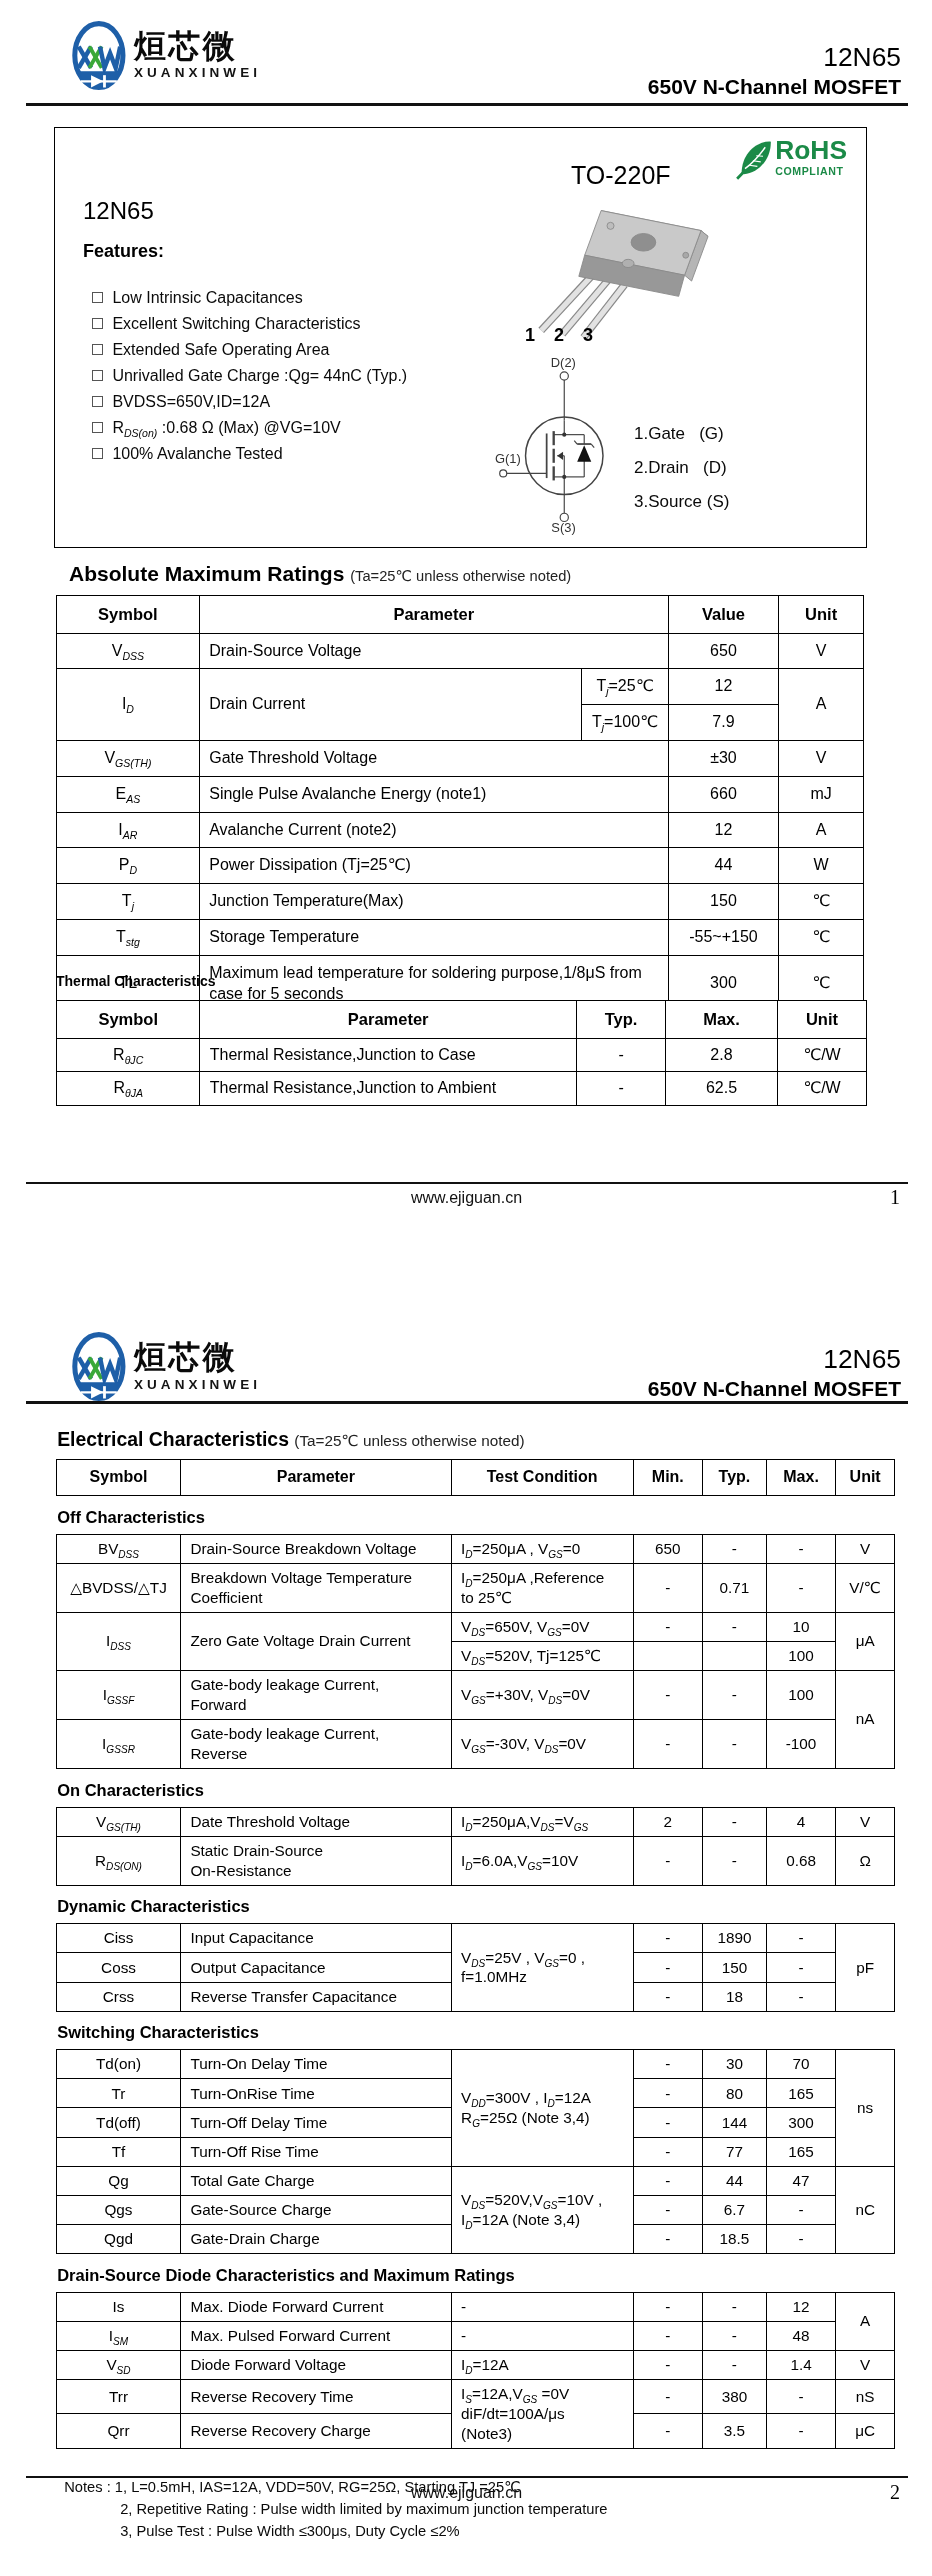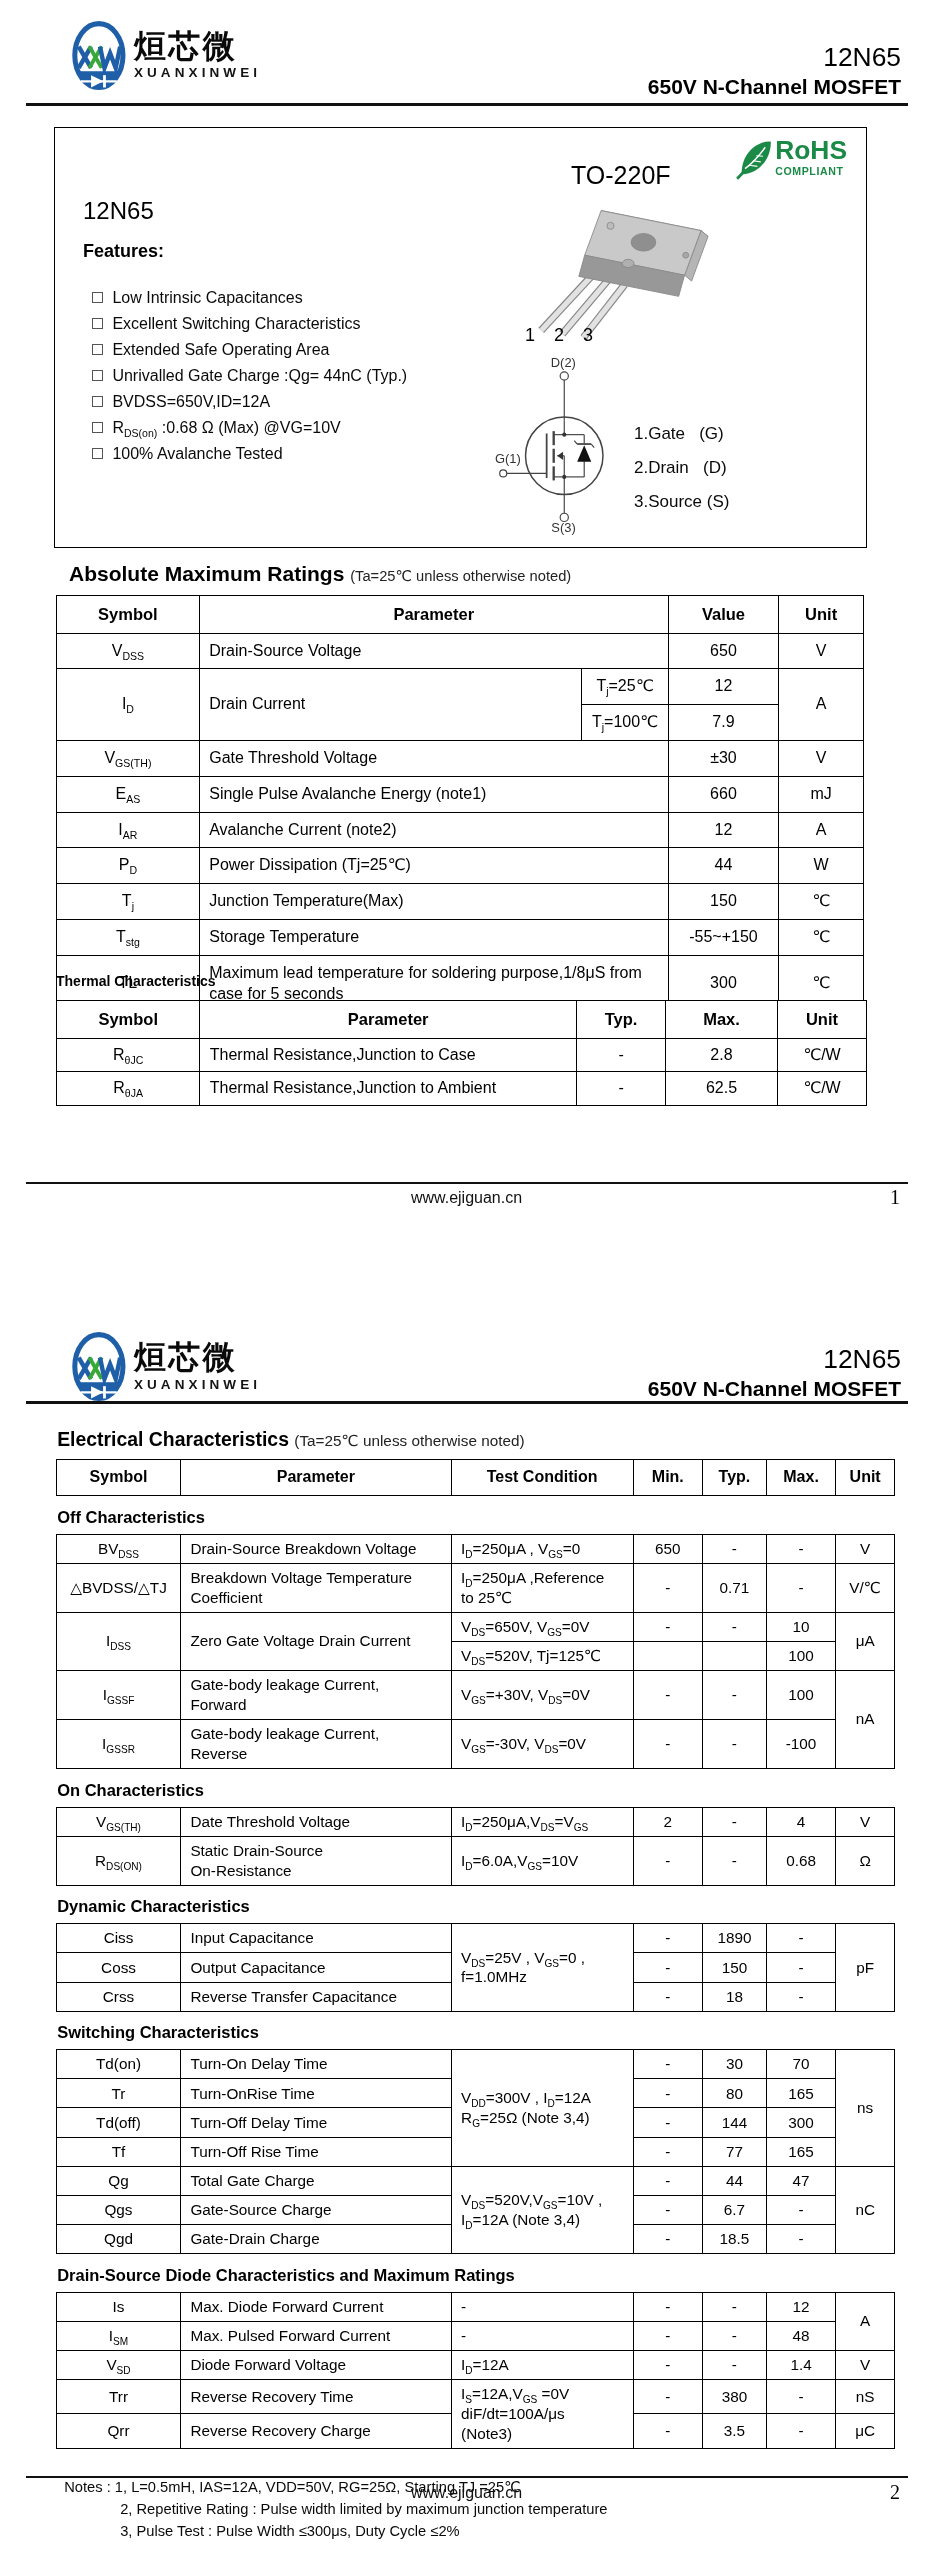--- a/index.html
+++ b/index.html
@@ -50,36 +50,36 @@
   .fb-feat{position:absolute;left:28px;top:113px;font-size:18px;font-weight:700;}
   .fb-list{position:absolute;left:28px;top:148px;list-style:none;margin:9px;padding:0;}
   .fb-list li{display:flex;align-items:flex-start;font-size:16px;line-height:26px;color:#0a0a0a;}
   .cbx{width:11px;height:11px;border:1.2px solid #555;margin:6.5px 9.4px 0 0;flex:0 0 auto;background:#fff;}
   .pkg-name{position:absolute;left:516px;top:33px;font-size:25px;font-weight:400;}
   .rohs{position:absolute;right:19px;top:9.4px;display:flex;align-items:flex-start;}
   .rohs-texts{margin-left:3.5px;}
   .rohs-big{font-size:26.4px;font-weight:800;color:var(--rohs_green);line-height:1;}
   .rohs-small{font-size:10.6px;font-weight:700;letter-spacing:0.6px;color:var(--rohs_green);margin-top:1.2px;}
   .pkg-svg{position:absolute;left:458px;top:72px;}
-  .pins{position:absolute;left:470px;top:197px;font-size:18px;font-weight:400;letter-spacing:7px;}
+  .pins{position:absolute;left:470px;top:197px;font-size:18px;font-weight:700;letter-spacing:7px;}
   .schem{position:absolute;left:440px;top:228px;}
   .legend{position:absolute;left:579px;top:289px;font-size:17px;line-height:34px;white-space:pre;color:#0a0a0a;}
 
   
   .h-big{position:absolute;left:69px;top:562px;font-size:21px;font-weight:700;}
   .h-big .note{font-size:14.7px;font-weight:400;color:#222;}
   .h-thermal{position:absolute;left:56px;top:973px;font-size:14px;font-weight:700;}
 
   
   table.dtable{border-collapse:collapse;table-layout:fixed;background:#fff;border:1.8px solid #000;}
   .dtable td,.dtable th{border:1.2px solid #000;text-align:center;vertical-align:middle;
     font-size:16px;line-height:1.3;padding:5.9px 5.9px;word-wrap:break-word;}
   .dtable th{font-weight:700;font-size:16.5px;padding:7.6px 4.7px;}
   .dtable td.l{text-align:left;padding-left:9.4px;}
-  sub{font-size:66%;line-height:0;}
+  sub{font-size:66%;line-height:0;font-style:italic;}
   .abs-table{position:absolute;left:56px;top:595px;width:808px;}
   .thermal-table{position:absolute;left:56px;top:1000px;width:811px;}
   .abs-table td{padding:7px 5.9px;}
 
   
   .elecflow{position:absolute;left:56px;top:140px;width:839px;}
   .h-elec{font-size:19.4px;font-weight:700;margin:0 0 8.2px 1.2px;}
   .h-elec .note{font-size:15.3px;font-weight:400;color:#222;}
   .h-sect{font-size:16.5px;font-weight:700;margin:11.8px 0 7px 1.2px;}
   .elec-table{width:839px;}

